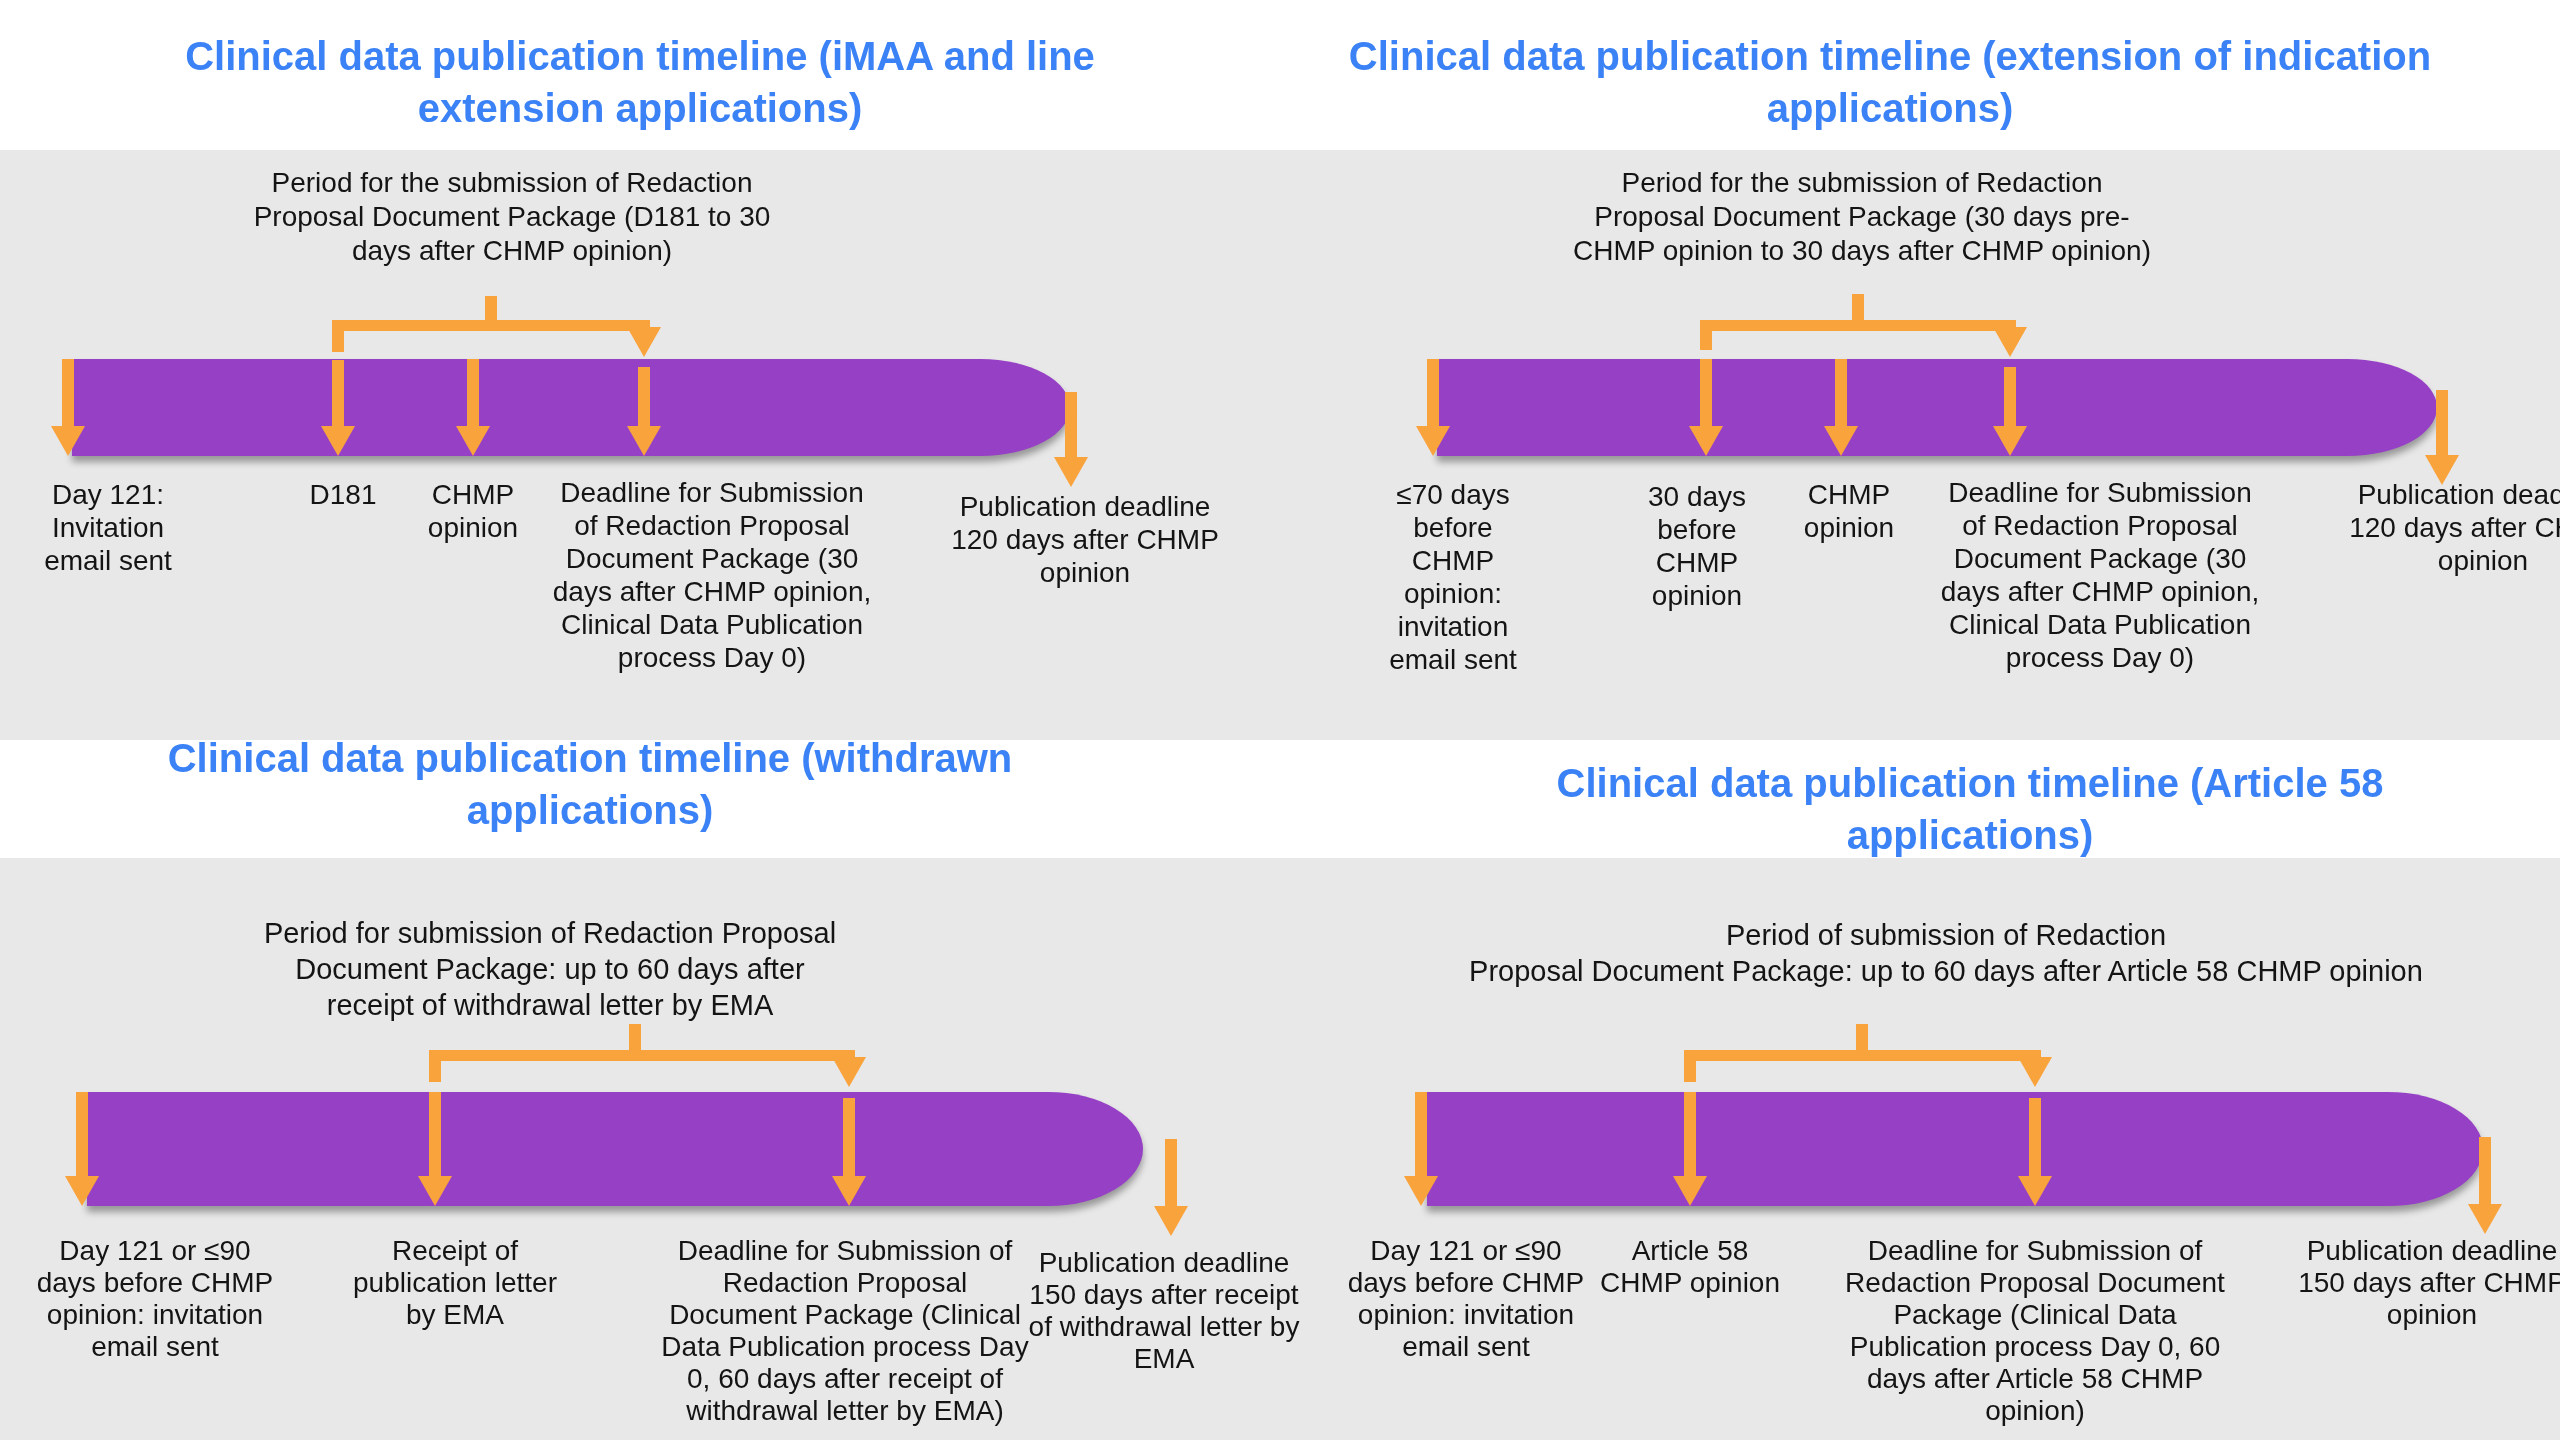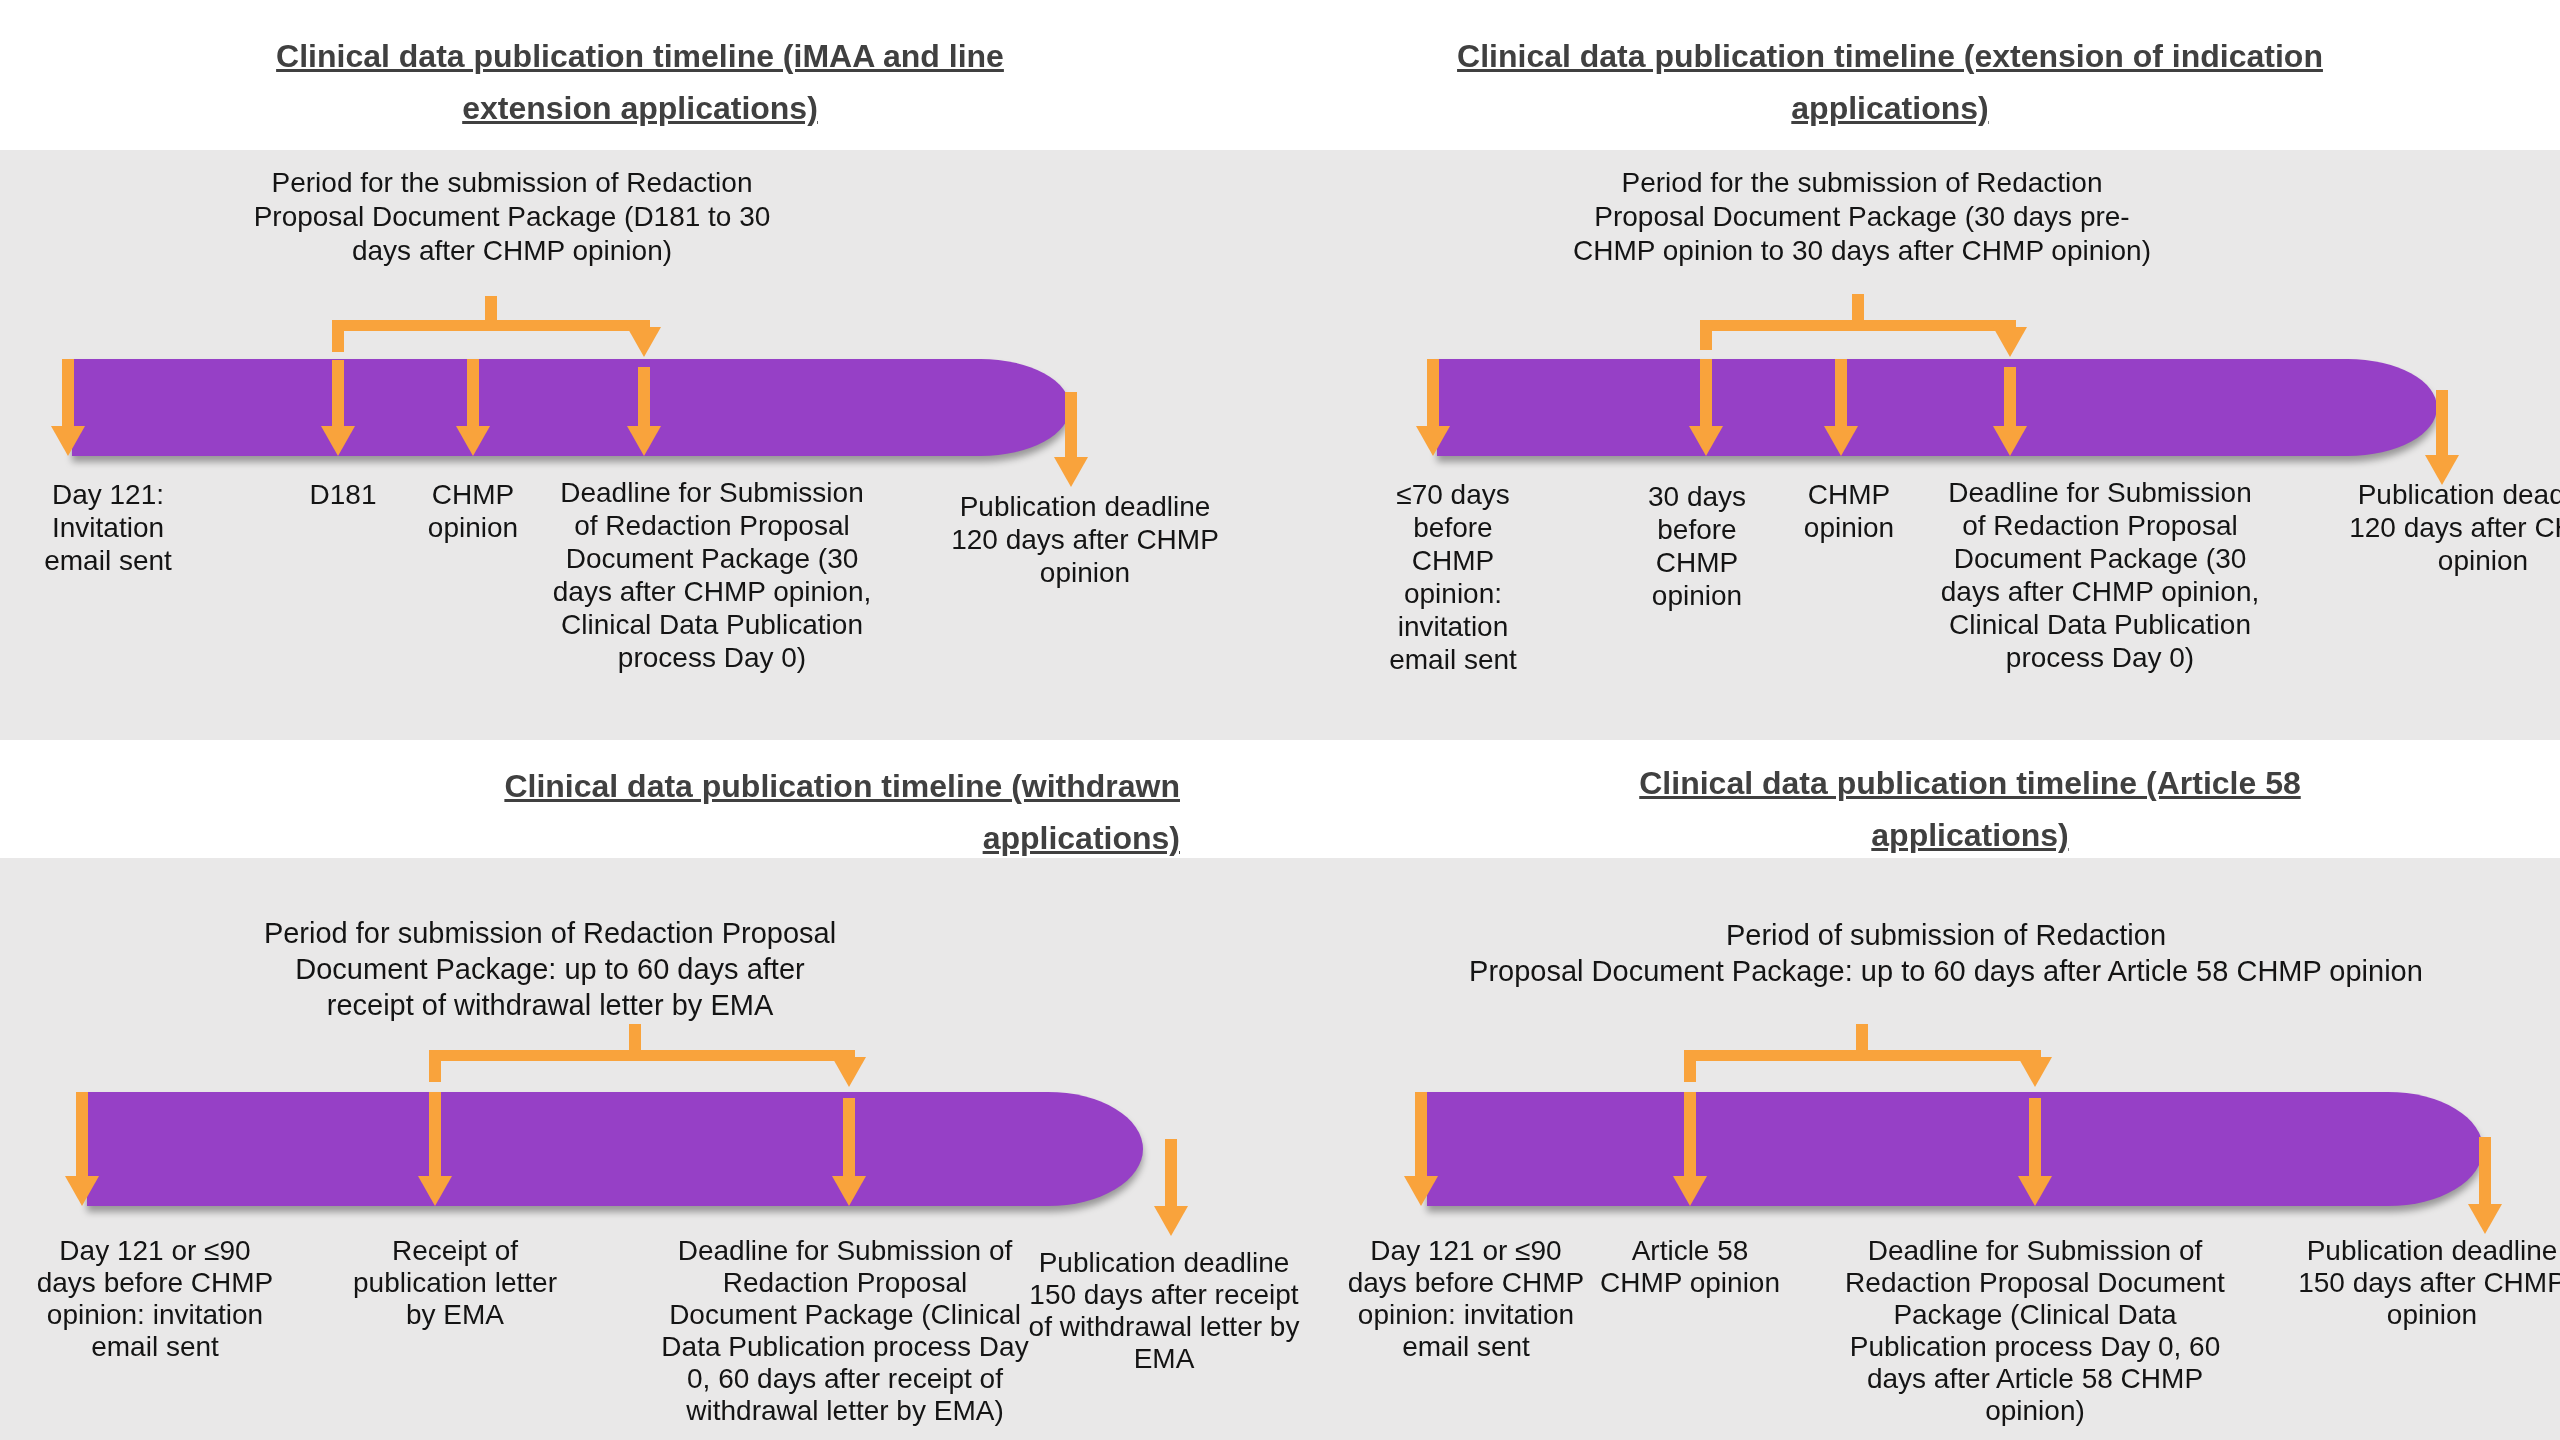--- a/index.html
+++ b/index.html
@@ -2,21 +2,21 @@
 <html><head>
 <meta charset="utf-8">
 <style>
   html,body{margin:0;padding:0;width:2560px;height:1440px;overflow:hidden;background:#ffffff;
             font-family:"Liberation Sans", sans-serif;color:#1a1a1a;}
   .stage{position:absolute;left:0;top:0;width:2560px;height:1440px;}
   .band{position:absolute;left:0;width:2560px;background:#e9e8e8;}
   .band.one{top:150px;height:590px;}
   .band.two{top:858px;height:582px;}
   .t{position:absolute;white-space:pre-line;text-align:center;}
-  .title{font-size:32px;line-height:52px;font-weight:bold;color:#404040;text-decoration:underline;}
+  .title{font-size:40px;line-height:52px;font-weight:bold;color:#3b82f6;}
   .brklabel{font-size:28px;line-height:34px;color:#141414;}
   .brklabel.low{font-size:29px;line-height:36px;}
   .evlabel{font-size:28px;line-height:33px;color:#141414;}
   .evlabel.low{line-height:32px;}
   .bar{position:absolute;background:#9640c6;box-shadow:0 6px 7px rgba(0,0,0,0.35);}
   .bar.capright{border-top-right-radius:90px 49px;border-bottom-right-radius:90px 49px;}
   .bar.capright.tall{border-top-right-radius:95px 57px;border-bottom-right-radius:95px 57px;}
   .arr{position:absolute;width:34px;}
   .arr .shaft{position:absolute;left:50%;transform:translateX(-50%);top:0;bottom:26px;width:12px;background:#f9a33c;}
   .arr .head{position:absolute;left:50%;transform:translateX(-50%);bottom:0;width:0;height:0;
@@ -138,21 +138,21 @@
 Document Package (30
 days after CHMP opinion,
 Clinical Data Publication
 process Day 0)</div>
     <div class="t evlabel" style="left:2313px;top:478px;width:340px;">Publication deadline
 120 days after CHMP
 opinion</div>
   </div>
 
   <div>
-    <div class="t title" style="left:0px;top:760px;width:1180px;text-align:right;">Clinical data publication timeline (withdrawn
+    <div class="t title" style="left:0px;top:732px;width:1180px;">Clinical data publication timeline (withdrawn
 applications)</div>
     <div class="t brklabel low" style="left:230px;top:915px;width:640px;">Period for submission of Redaction Proposal
 Document Package: up to 60 days after
 receipt of withdrawal letter by EMA</div>
 
     <div class="brk" style="left:629px;top:1024px;width:12px;height:36px;"></div>
     <div class="brk" style="left:429px;top:1050px;width:426px;height:11px;"></div>
     <div class="brk" style="left:429px;top:1050px;width:12px;height:32px;"></div>
     <div class="brk" style="left:843px;top:1050px;width:12px;height:10px;"></div>
     <div class="brkhead" style="left:832px;top:1057px;"></div>

